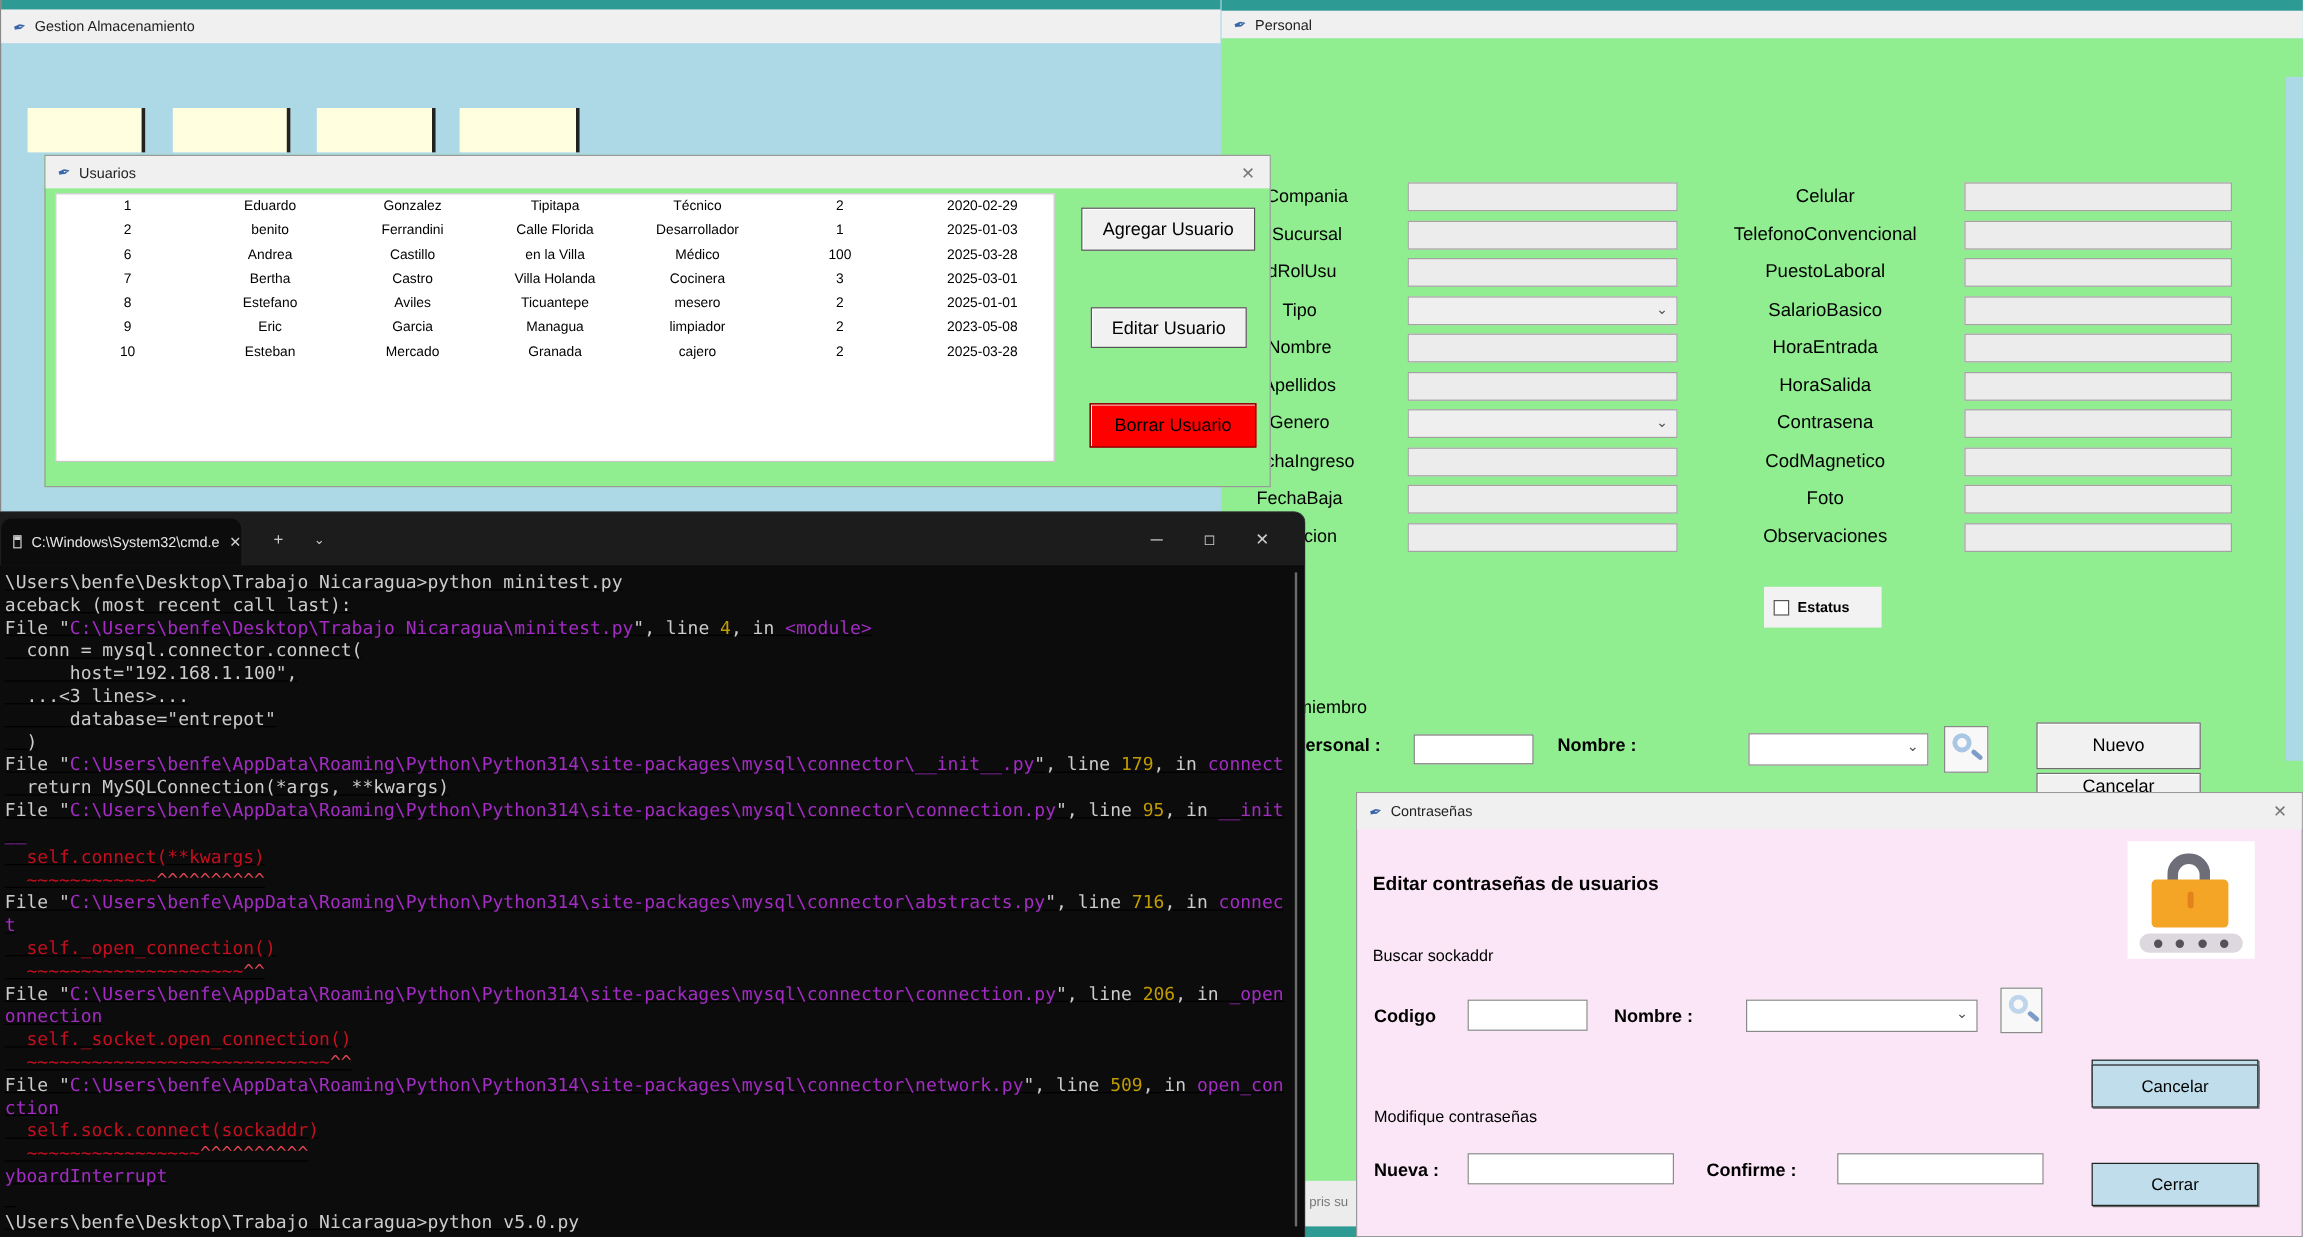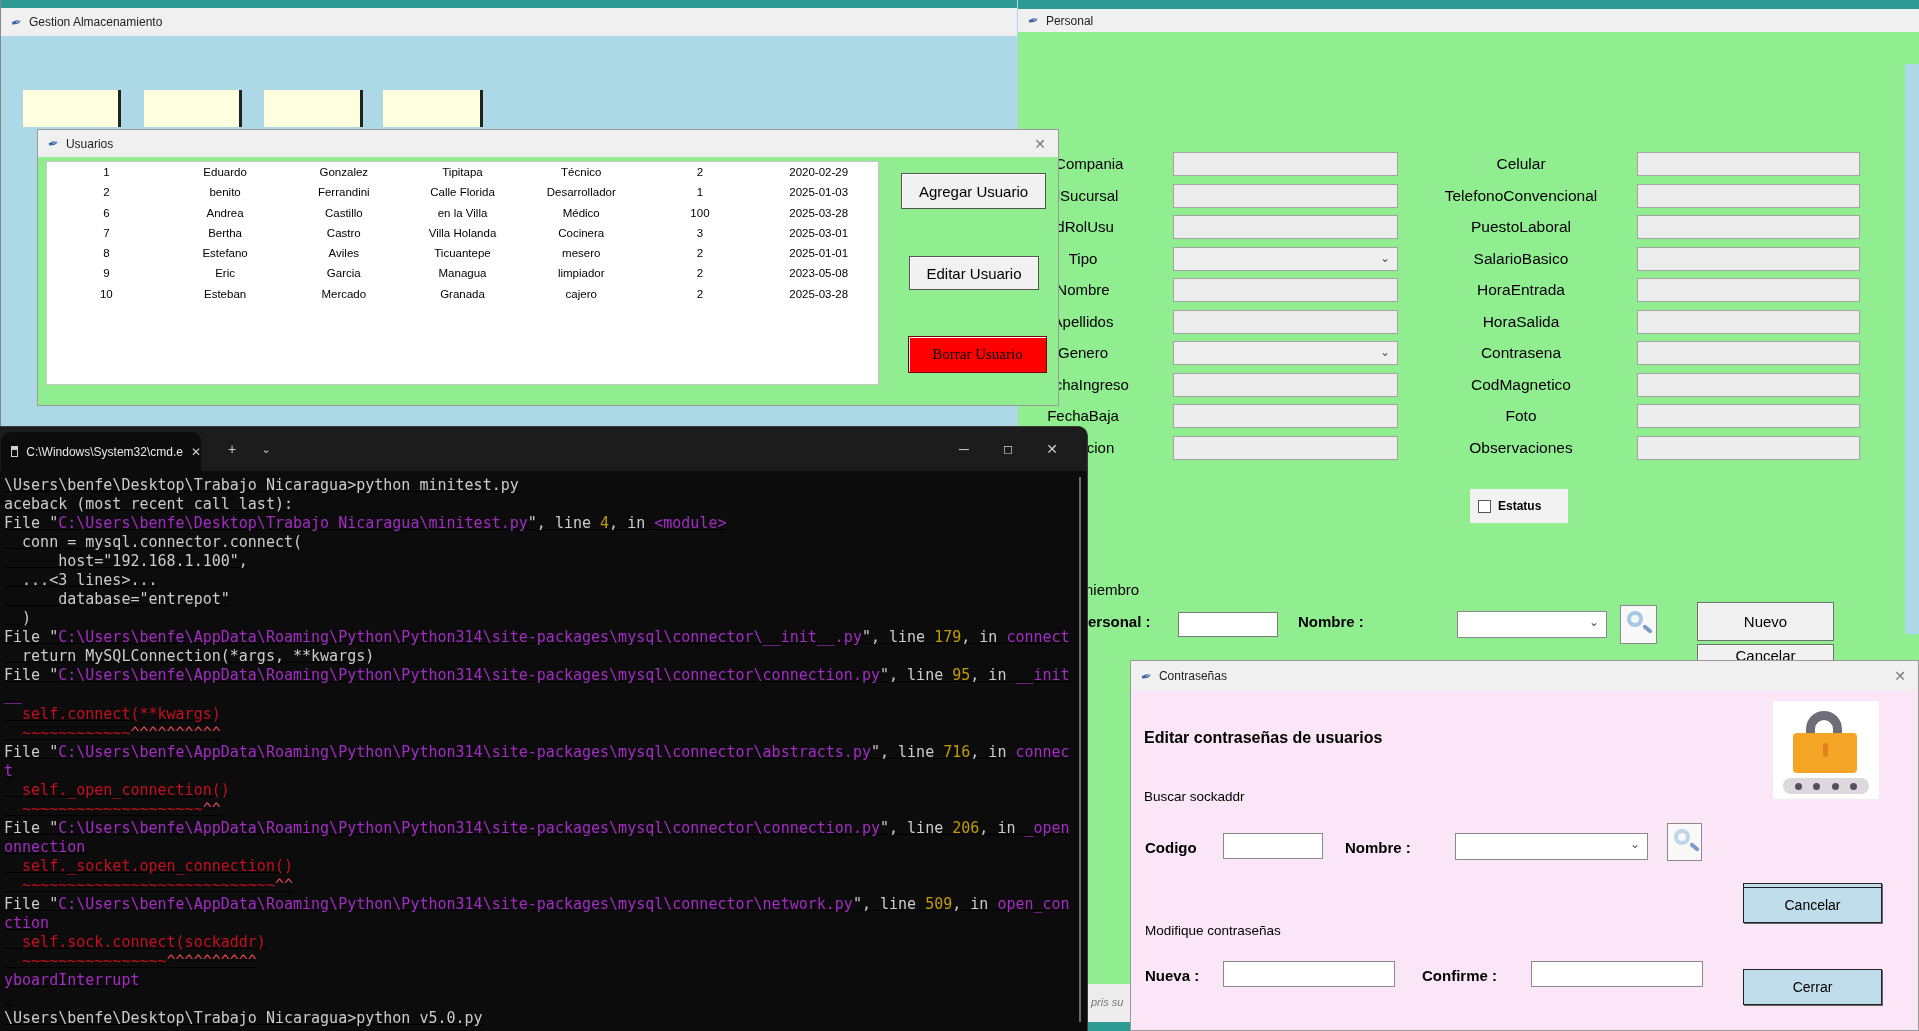--- a/index.html
+++ b/index.html
@@ -52,21 +52,21 @@
   #utable { left:8px; top:31px; width:833px; height:224px; background:#fff; border:1px solid #c7c7c7; }
   .th-row { display:flex; height:22px; border-bottom:1px solid #d9d9d9; }
   .th { flex:1; text-align:center; font-size:11.5px; font-weight:bold; line-height:22px; border-right:1px solid #e2e2e2; }
   .tr { display:flex; height:20.3px; }
   .td { flex:1; text-align:center; font-size:11.5px; line-height:20.3px; color:#000; }
   .u-btn { position:absolute; background:#F1F1F1; border:1px solid #555; box-shadow:inset 1px 1px 0 #fff;
     display:flex; align-items:center; justify-content:center; font-size:15px; }
   #borrar-btn { background:#FF0000; border:1px solid #7a0000; }
 
   
-  #fragment { left:1085px; top:984px; width:45px; height:47px; background:#ECECEC; z-index:4; border-left:2px solid #7f1d1d;font-style:italic; }
+  #fragment { left:1085px; top:984px; width:45px; height:47px; background:#ECECEC; z-index:4; border-left:2px solid #7f1d1d; }
   #fragment-text { position:absolute; left:4px; top:12px; font-size:11px; color:#777; }
   #fragment-teal { position:absolute; left:0; bottom:0; width:45px; height:9px; background:#2D9A94; }
 
   
   #cmd { left:-14px; top:426px; width:1102px; height:605px; background:#0C0C0C; z-index:5;
     border-radius:10px 10px 0 0; border:1px solid #3a3a3a; border-bottom:none; }
   #tabbar { position:absolute; left:0; top:0; width:100%; height:44px; background:#1C1C1C; border-radius:10px 10px 0 0; }
   #tab { position:absolute; left:14px; top:5px; width:200px; height:39px; background:#0C0C0C; border-radius:9px 9px 0 0;
     display:flex; align-items:center; color:#E8E8E8; font-size:12px; }
   #tab-icon { width:13px; height:11px; border:1px solid #CFCFCF; background:#111; margin:0 8px 0 10px; position:relative; }
@@ -255,21 +255,21 @@
           <div class="td">Mercado</div>
           <div class="td">Granada</div>
           <div class="td">cajero</div>
           <div class="td">2</div>
           <div class="td">2025-03-28</div>
         </div>
       </div>
   </div>
   <div class="u-btn" style="left:863px; top:43px; width:145px; height:36px;">Agregar Usuario</div>
   <div class="u-btn" style="left:871px; top:126px; width:130px; height:34px;">Editar Usuario</div>
-  <div class="u-btn" id="borrar-btn" style="left:870px; top:206px; width:139px; height:37px;font-family:Liberation Serif, serif;">Borrar Usuario</div>
+  <div class="u-btn" id="borrar-btn" style="left:870px; top:206px; width:139px; height:37px;">Borrar Usuario</div>
 </div>
 
 <div id="fragment" class="abs">
   <div id="fragment-text">pris su</div>
   <div id="fragment-teal"></div>
 </div>
 
 <div id="cmd" class="abs">
   <div id="tabbar">
     <div id="tab">

